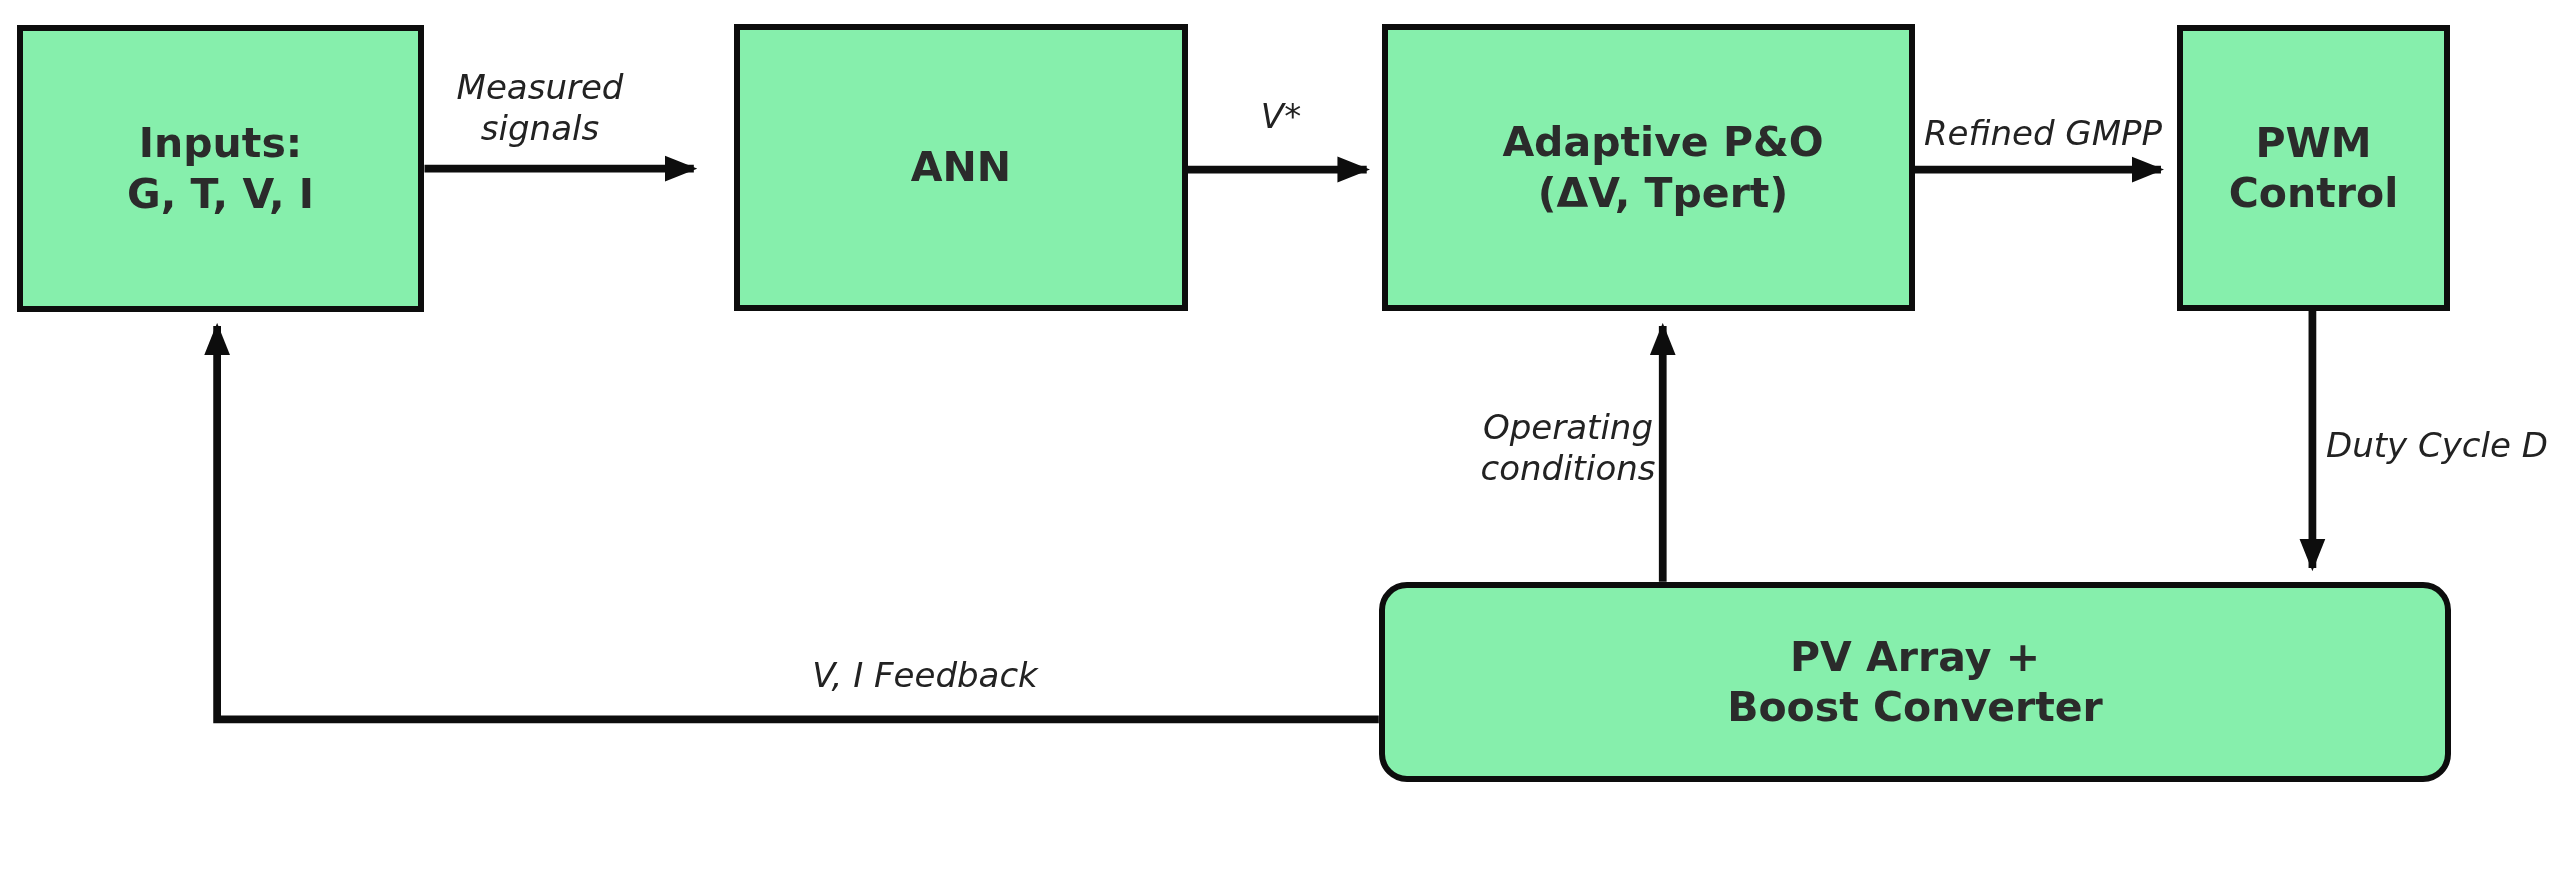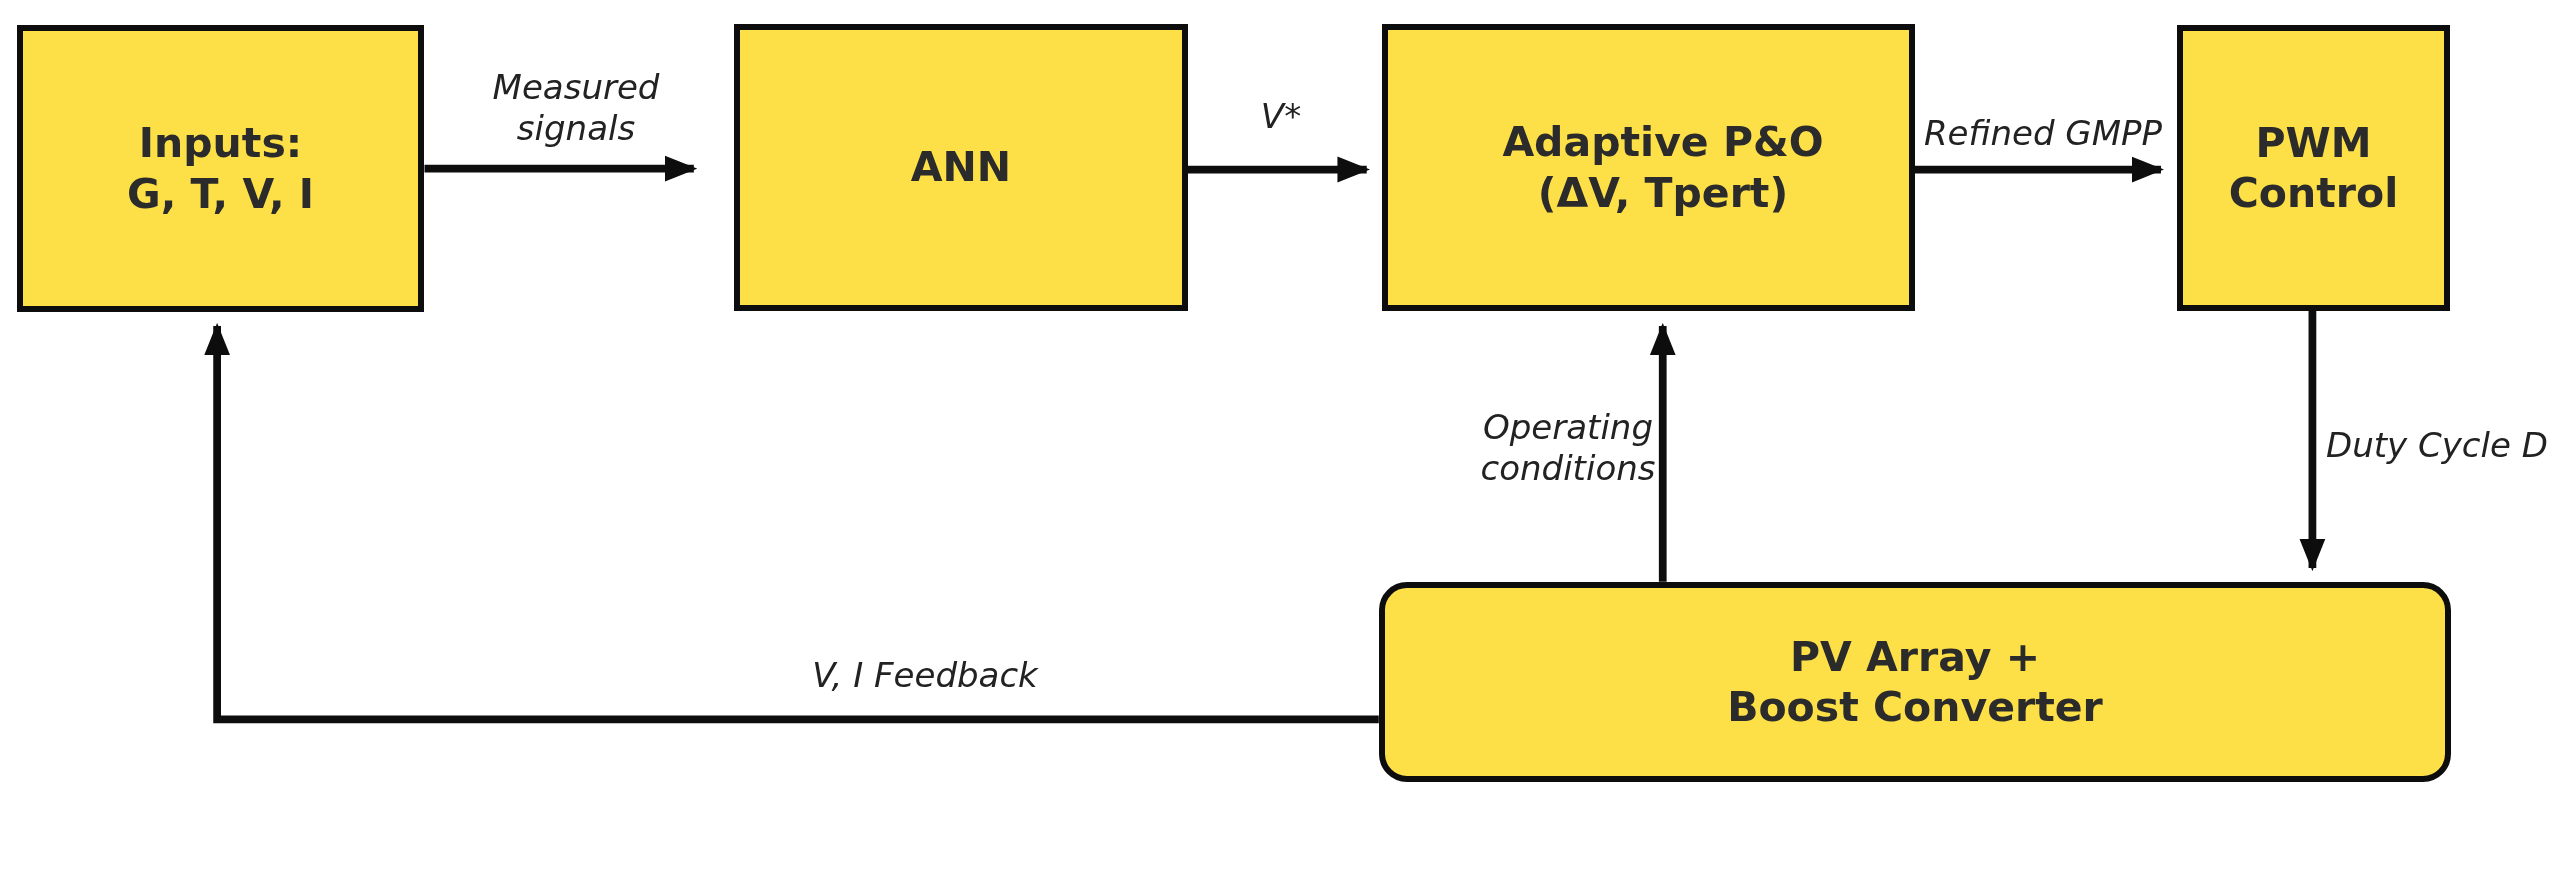--- a/index.html
+++ b/index.html
@@ -19,21 +19,21 @@
   }
   #connectors {
     position: absolute;
     left: 0; top: 0;
     width: 2576px;
     height: 882px;
   }
   .box {
     position: absolute;
     box-sizing: border-box;
-    background: #fde047;
+    background: #86efac;
     border: 6.9px solid #0d0d0d;
     display: flex;
     flex-direction: column;
     align-items: center;
     justify-content: center;
     text-align: center;
     font-weight: 700;
     font-size: 41px;
     line-height: 1.22;
     color: #2b2b2b;
@@ -46,21 +46,21 @@
   #box-pv       { left: 1379px; top: 582px; width: 1072px; height: 200px; border-radius: 28px; }
   .elabel {
     position: absolute;
     font-style: italic;
     font-size: 34px;
     line-height: 1.2;
     color: #222222;
     white-space: nowrap;
   }
   .center-x { transform: translateX(-50%); text-align: center; }
-  #lab-measured  { left: 576px;  top: 67px; text-align: center;  }
+  #lab-measured  { left: 540px;  top: 67px; text-align: center;  }
   #lab-vstar     { left: 1281px; top: 96px; }
   #lab-refined   { left: 2043px; top: 113px; }
   #lab-duty      { left: 2326px; top: 425px; }
   #lab-operating { left: 1568px; top: 407px; }
   #lab-feedback  { left: 925px; top: 655px; text-align: right; }
 </style>
 </head>
 <body>
 
 <div id="canvas">

